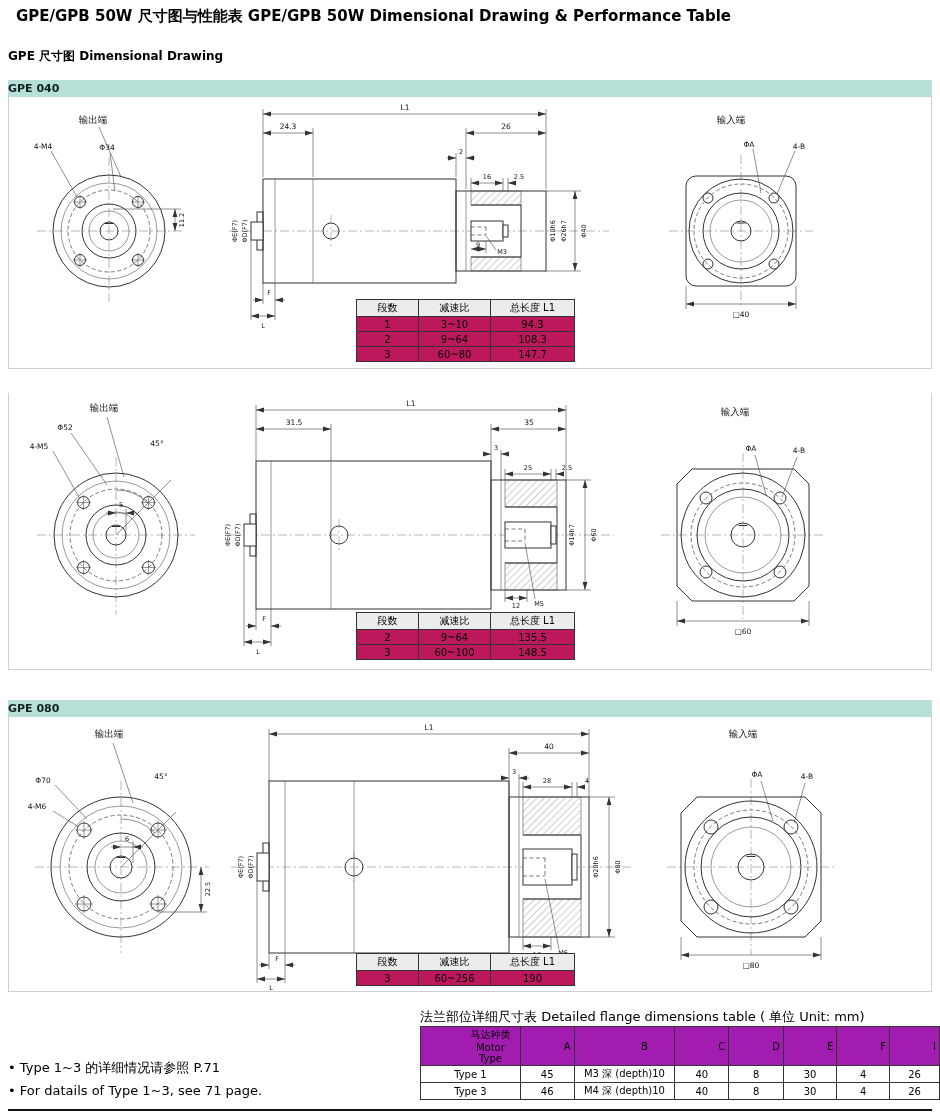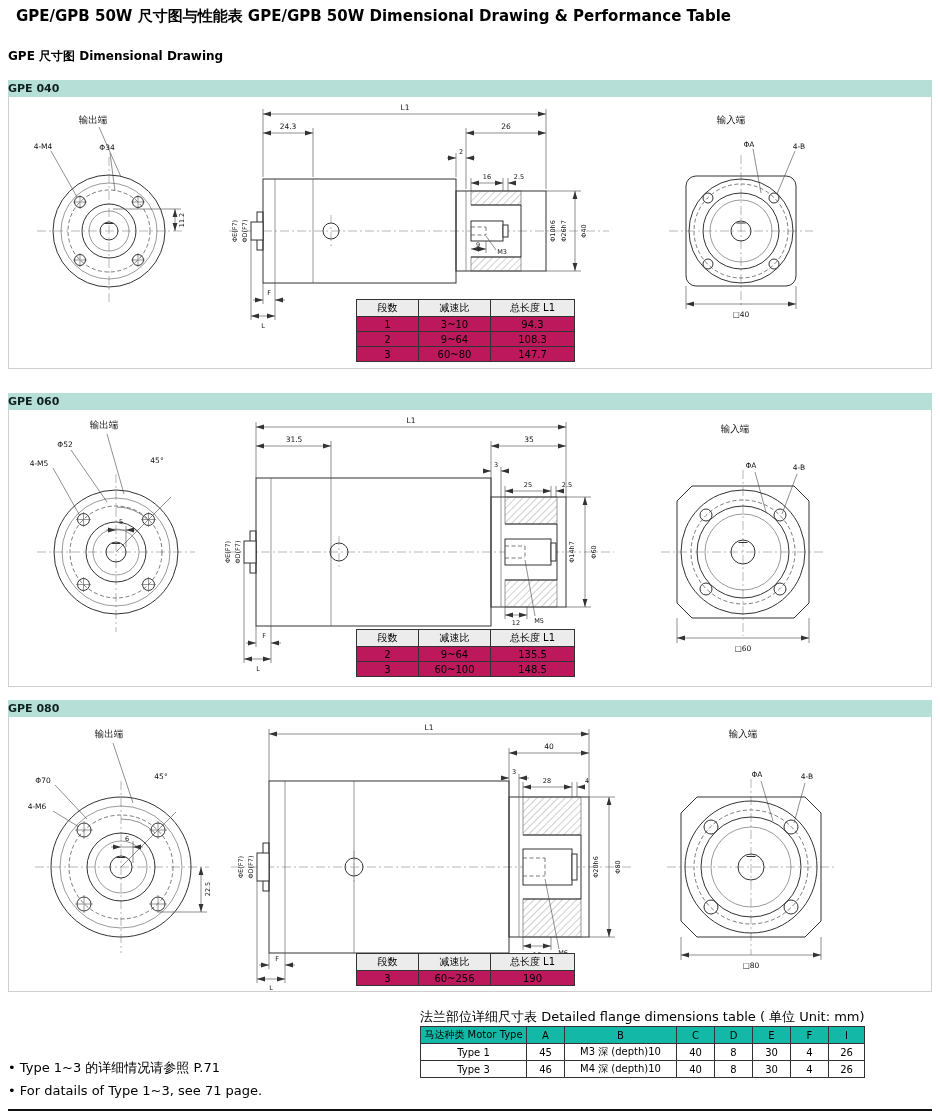--- a/index.html
+++ b/index.html
@@ -23,21 +23,21 @@
   .bc  { stroke:#444; stroke-width:0.7; stroke-dasharray:4 2.5; }
   .dim { stroke:#444; stroke-width:0.6; }
   table { border-collapse:collapse; }
   .ratio-table { position:absolute; font-size:10px; background:#be185d; }
   .ratio-table th,.ratio-table td { border:1px solid #333; text-align:center; padding:1px 3px; height:15px; font-weight:normal; color:#000; }
   .ratio-table th { background:#ececec; }
   .ratio-table .c1{width:62px} .ratio-table .c2{width:72px} .ratio-table .c3{width:84px}
   .flange-title { position:absolute; left:420px; top:1008px; font-size:13px; color:#000; }
   .flange-table { position:absolute; left:420px; top:1026px; font-size:10px; }
   .flange-table th,.flange-table td { border:1px solid #333; text-align:center; padding:1px 3px; height:15px; font-weight:normal; color:#000; }
-  .flange-table th { background:#14b8a6; }
+  .flange-table th { background:#a21caf;padding-left:43px; }
   .flange-table .f1{width:106px} .flange-table .f2{width:38px} .flange-table .f3{width:112px}
   .flange-table .f4{width:38px} .flange-table .f5{width:38px} .flange-table .f6{width:38px}
   .flange-table .f7{width:38px} .flange-table .f8{width:36px}
   .footnotes { position:absolute; left:8px; top:1056px; font-size:13px; color:#000; line-height:1.8; }
   .bottom-rule { position:absolute; left:8px; top:1109px; width:924px; height:2px; background:#111; }
 </style>
 </head>
 <body>
 
 <div class="page">
@@ -211,21 +211,20 @@
           <td>3</td>
           <td>60~80</td>
           <td>147.7</td>
         </tr>
       </tbody>
         </table>
     </div>
   </div>
 
   <div class="section" style="top:393px">
-    <div class="sec-header">GPE 060</div>
     <div class="sec-box" style="height:277px">
       <svg width="924" height="277" viewBox="0 0 924 277">
         <defs>
           <marker id="a2" viewBox="0 0 10 10" refX="10" refY="5" markerWidth="8" markerHeight="8" orient="auto-start-reverse" markerUnits="userSpaceOnUse">
               <path d="M0,2L10,5L0,8Z" fill="#333"></path>
             </marker>
           <pattern id="h2" width="5" height="5" patternUnits="userSpaceOnUse" patternTransform="rotate(45)">
               <line x1="0" y1="0" x2="0" y2="5" stroke="#777" stroke-width="0.7"></line>
             </pattern>
         </defs>

